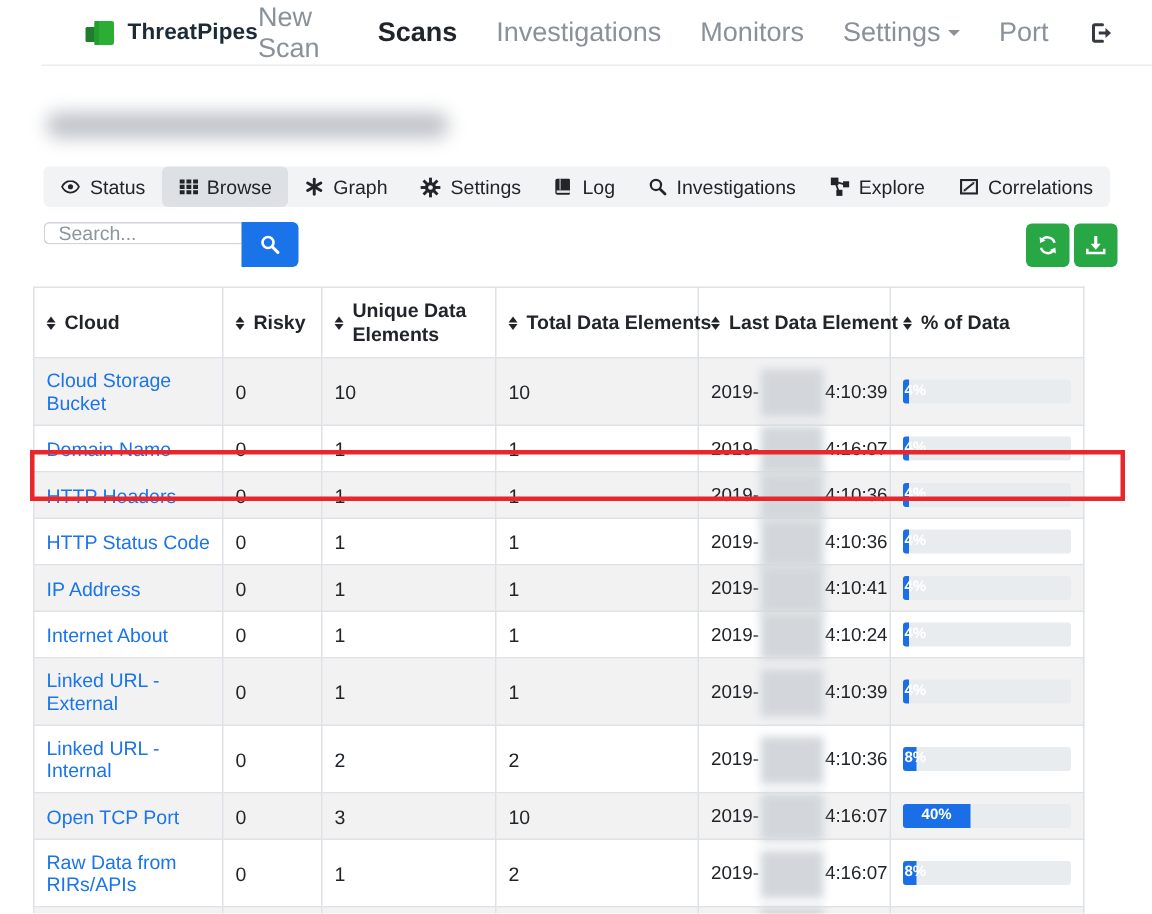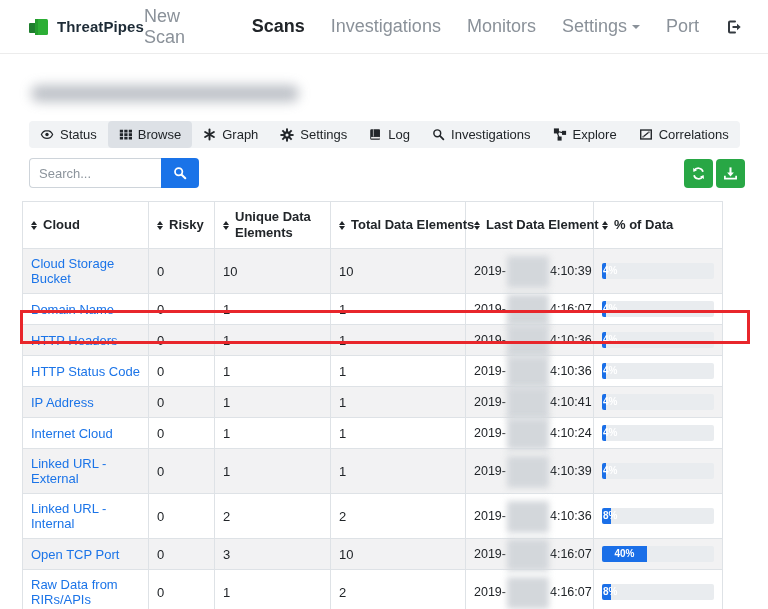--- a/index.html
+++ b/index.html
@@ -1,21 +1,21 @@
 <!DOCTYPE html>
 <html style="--accent_blue: #1a73e8; --link_blue: #1b74e8; --bar_blue: #1a6fe8; --bar_track: #e9ecef; --success_green: #28a745; --logo_green_dark: #1f7e2e; --logo_green_bright: #2cae35; --annotation_red: #e8262b; --active_nav: #212529; --nav_gray: #8a9199;"><head>
 <meta charset="utf-8">
 <style>
   * { margin:0; padding:0; box-sizing:border-box; }
   html,body { width:768px; height:609px; overflow:hidden; background:#fff;
     font-family:"Liberation Sans", sans-serif; color:#212529; }
 
   
-  .navbar { height:54px; display:flex; align-items:center; padding:0 26px 0 28px;
-    border-bottom:1px solid #ececec; background:#fff; }
+  .navbar { height:44px; display:flex; align-items:center; padding:0 26px 0 28px;
+    border-bottom:1px solid #ececec; background:#fff;margin-left:28px; }
   .brand { display:flex; align-items:center; gap:7px; cursor:pointer; }
   .brand-text { font-size:15px; font-weight:700; color:#1d2b36; letter-spacing:.1px; }
   .nav-links { margin-left:auto; display:flex; align-items:center; gap:26px; }
   .nav-link { font-size:18px; color:var(--nav_gray); cursor:pointer; display:flex; align-items:center; gap:5px; }
   .nav-link.active { color:var(--active_nav); font-weight:600; }
   .caret { width:0; height:0; border-left:4px solid transparent; border-right:4px solid transparent;
     border-top:4px solid #8a9199; display:inline-block; }
   .logout-btn { cursor:pointer; display:flex; align-items:center; }
 
   
@@ -27,21 +27,21 @@
   .tabstrip { display:inline-flex; align-items:center; background:#f1f3f5; border-radius:4px;
     margin-top:19px; margin-left:6px; padding:0; }
   .tab { display:flex; align-items:center; gap:6px; font-size:13px; color:#212529;
     padding:6px 11px; border-radius:4px; cursor:pointer; white-space:nowrap; }
   .tab.active { background:#dde1e6; }
   .tab svg { flex:0 0 auto; }
 
   
   .toolbar { display:flex; align-items:center; margin-top:10px; margin-left:6px; }
   .searchgroup { display:flex; }
-  .search-input { width:132px; height:30px; border:1px solid #ced4da; border-right:none;
+  .search-input { width:132px; height:15px; border:1px solid #ced4da; border-right:none;
     border-radius:4px 0 0 4px; padding:0 9px; font-size:13px; color:#495057; outline:none; }
   .search-input::placeholder { color:#8c949c; }
   .search-btn { width:38px; height:30px; background:var(--accent_blue); border:none;
     border-radius:0 4px 4px 0; cursor:pointer; display:flex; align-items:center; justify-content:center; }
   .right-btns { margin-left:auto; display:flex; gap:3px; }
   .icon-btn { width:29px; height:29px; background:var(--success_green); border:none; border-radius:4px;
     cursor:pointer; display:flex; align-items:center; justify-content:center; }
 
   
   .tablewrap { margin-top:13px; margin-left:-1px; }
@@ -367,21 +367,21 @@
             <td>
               <div class="track">
                 <div class="bar small" style="width: 4%;">
                   <span class="bar-label">4%</span>
                 </div>
               </div>
             </td>
           </tr>
 
           <tr>
-            <td><a class="type-link">Internet Cloud</a></td>
+            <td><a class="type-link">Internet About</a></td>
             <td class="num">0</td>
             <td class="num">1</td>
             <td class="num">1</td>
             <td class="time-cell"><span>2019-</span><span class="redact-strip"></span><span>4:10:24</span></td>
             <td>
               <div class="track">
                 <div class="bar small" style="width: 4%;">
                   <span class="bar-label">4%</span>
                 </div>
               </div>

